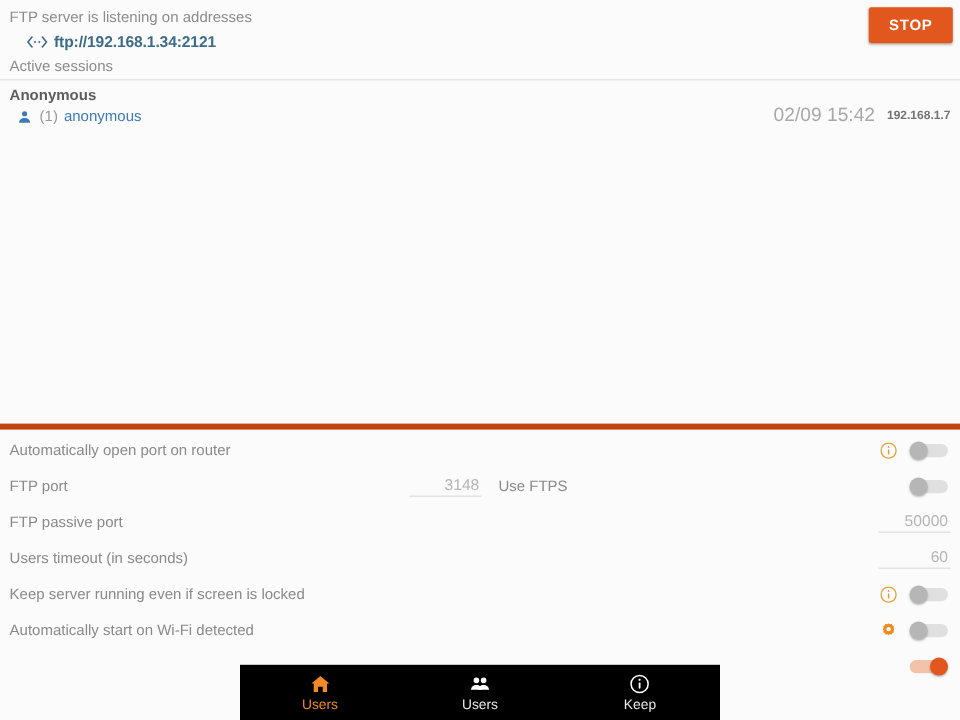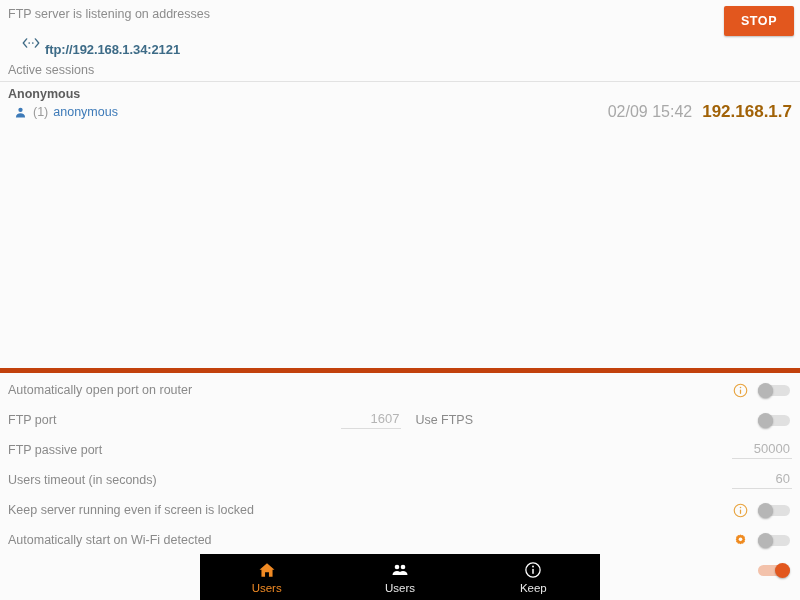--- a/index.html
+++ b/index.html
@@ -45,21 +45,20 @@
     justify-content: center;
     color: #3f6b86;
     font-size: 12px;
     letter-spacing: -0.5px;
   }
   .ftp-url {
     font-size: 13px;
     color: #3d6b87;
     font-weight: bold;
     letter-spacing: -0.1px;
-    margin-top: 15px;
   }
 
   .stop-button {
     position: absolute;
     right: 6px;
     top: 6px;
     width: 70px;
     height: 30px;
     background: #e2571e;
     color: #ffffff;
@@ -113,22 +112,22 @@
     font-size: 12.5px;
     color: #3d7ab8;
   }
   .session-spacer { flex: 1 1 auto; }
   .session-time {
     font-size: 16px;
     color: #a8a8a8;
     margin-right: 10px;
   }
   .session-ip {
-    font-size: 17px;
-    color: #a16207;
+    font-size: 10px;
+    color: #737373;
     font-weight: bold;
     text-align: center;
   }
 
   
   .content-gap {
     height: 246px;
   }
 
   
@@ -312,21 +311,21 @@
     </span>
     <span class="toggle">
       <span class="track"></span>
       <span class="thumb"></span>
     </span>
   </div>
 
   <div class="setting-row">
     <span class="setting-label">FTP port</span>
     <span class="row-spacer"></span>
-    <span class="num-field mid">1607</span>
+    <span class="num-field mid">3148</span>
     <span class="ftps-label">Use FTPS</span>
     <span class="row-spacer"></span>
     <span class="toggle">
       <span class="track"></span>
       <span class="thumb"></span>
     </span>
   </div>
 
   <div class="setting-row">
     <span class="setting-label">FTP passive port</span>

